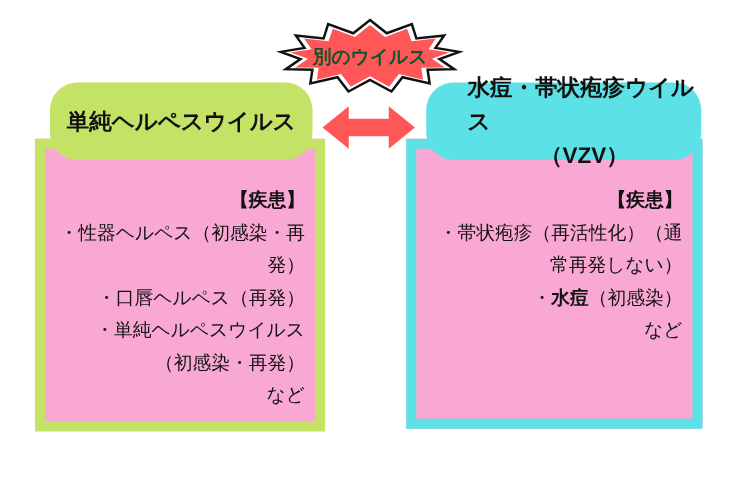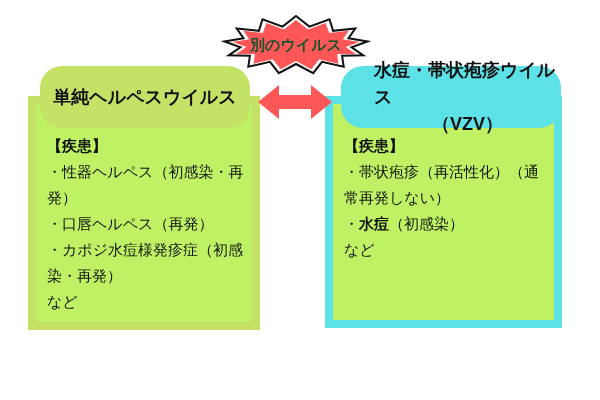--- a/index.html
+++ b/index.html
@@ -32,23 +32,24 @@
     font-size: 18px;
     line-height: 27px;
     color: #111111;
   }
   .pill-left  { left: 40px;  width: 210px; background: #c4e266; }
   .pill-right { left: 341px; width: 220px; background: #5ce1e6; padding-left: 33px; }
 
   
   .box {
     position: absolute;
-    top: 96px;
-    background: #bef264;
+    top: 111px;
+    background: #f9a8d4;
     z-index: 1;
+    text-align: right;
   }
   .box-left  { left: 28px;  width: 232px; height: 234px; border: 8px solid #c4e266; }
   .box-right { left: 325px; width: 237px; height: 232px; border: 8px solid #5ce1e6; }
   .box-body {
     padding: 29px 8px 8px 11px;
     font-size: 15px;
     line-height: 26px;
     color: #111111;
   }
   .section-heading { font-weight: bold; }
@@ -107,21 +108,21 @@
 
   <section>
     <div class="pill pill-left">
       <span>単純ヘルペスウイルス</span>
     </div>
     <div class="box box-left">
       <div class="box-body">
         <div class="section-heading">【疾患】</div>
         <div>・性器ヘルペス（初感染・再発）</div>
         <div>・口唇ヘルペス（再発）</div>
-        <div>・カポジ水痘様発疹症（初感染・再発）</div>
+        <div>・単純ヘルペスウイルス（初感染・再発）</div>
         <div>など</div>
       </div>
     </div>
   </section>
 
   <section>
     <div class="pill pill-right">
       <span>水痘・帯状疱疹ウイルス</span>
       <span>（VZV）</span>
     </div>

